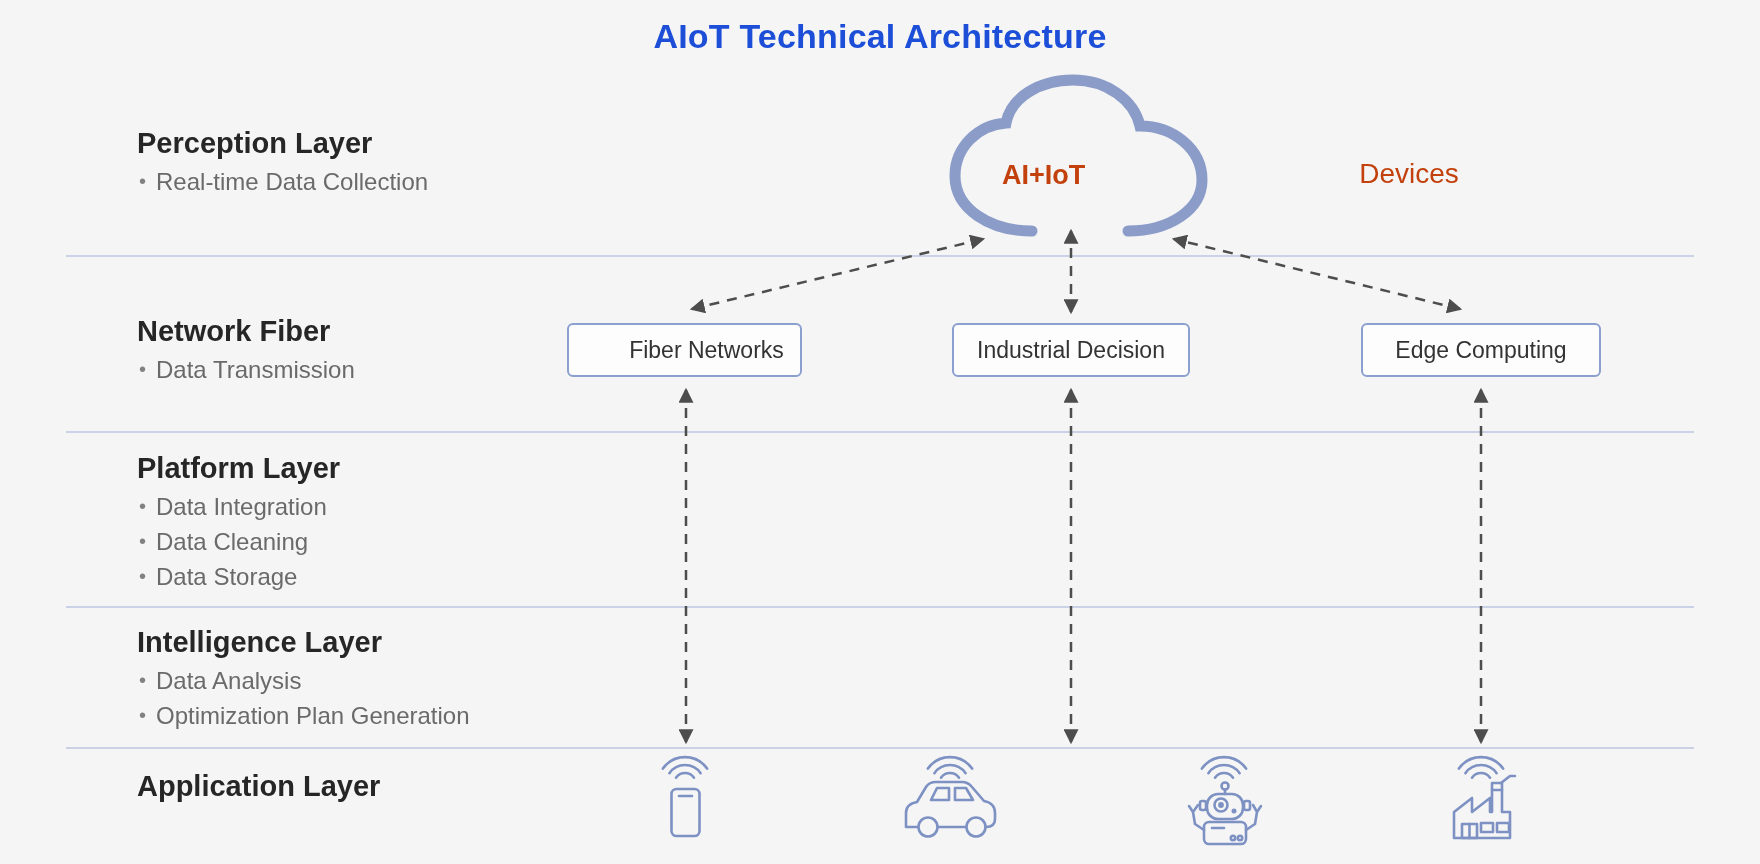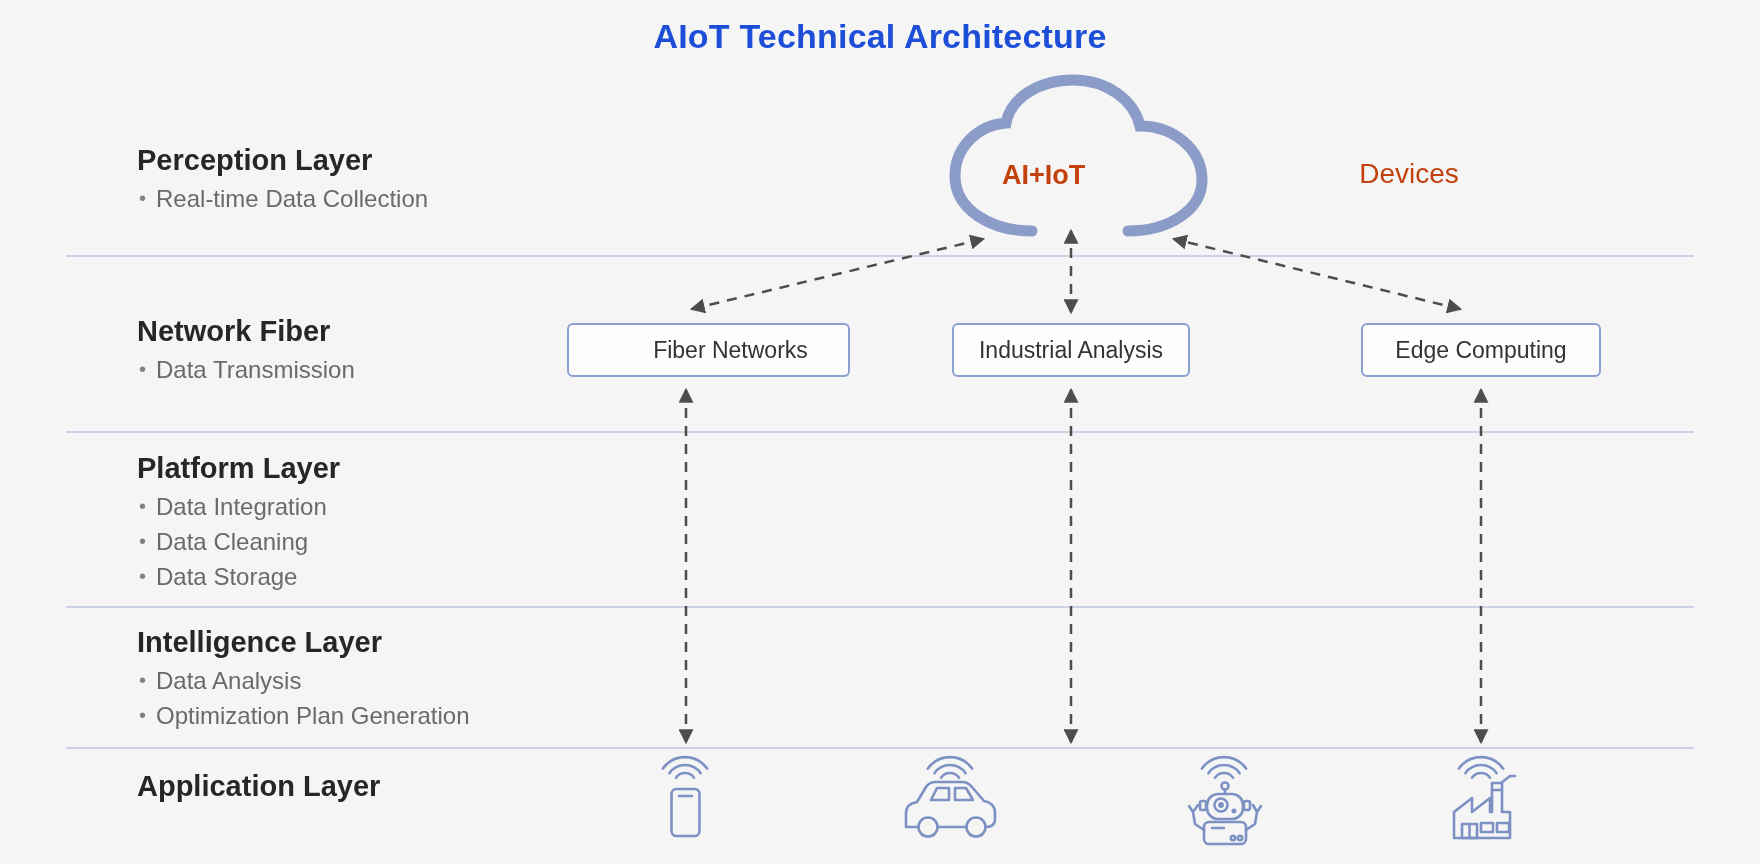--- a/index.html
+++ b/index.html
@@ -28,21 +28,21 @@
   .layer-group li::before{
     content:"\2022";font-size:20px;color:#818181;margin-right:10px;
     position:relative;top:-2px;
   }
   .node-box{
     position:absolute;top:323px;height:54px;box-sizing:border-box;
     background:#fdfdfe;border:2px solid #8ba0cf;border-radius:6px;
     display:flex;align-items:center;justify-content:center;
     font-size:23px;color:#333333;
   }
-  .node-fiber{left:567px;width:283px;padding-left:44px;}
+  .node-fiber{left:567px;width:235px;padding-left:44px;}
   .node-ethernet{left:952px;width:238px;}
   .node-edge{left:1340px;width:240px;margin-left:21px;}
   .cloud-label{
     position:absolute;left:1002px;top:160px;width:140px;text-align:left;
     font-size:27px;font-weight:700;color:#c2410c;
   }
   .devices-label{
     position:absolute;left:1349px;top:158px;width:120px;text-align:center;
     font-size:28px;font-weight:400;color:#c2410c;
   }
@@ -142,21 +142,21 @@
         <rect x="1497" y="823" width="12" height="9"></rect>
       </g>
     </g>
   </svg>
 
   <div class="page-title">AIoT Technical Architecture</div>
 
   <div class="cloud-label">AI+IoT</div>
   <div class="devices-label">Devices</div>
 
-  <div class="layer-group" style="top:142px">
+  <div class="layer-group" style="top:125px">
     <h2>Perception Layer</h2>
     <ul>
       <li>Real-time Data Collection</li>
     </ul>
   </div>
 
   <div class="layer-group" style="top:313px">
     <h2>Network Fiber</h2>
     <ul>
       <li>Data Transmission</li>
@@ -178,16 +178,16 @@
       <li>Data Analysis</li>
       <li>Optimization Plan Generation</li>
     </ul>
   </div>
 
   <div class="layer-group" style="top:768px">
     <h2>Application Layer</h2>
   </div>
 
   <div class="node-box node-fiber">Fiber Networks</div>
-  <div class="node-box node-ethernet">Industrial Analysis</div>
+  <div class="node-box node-ethernet">Industrial Decision</div>
   <div class="node-box node-edge">Edge Computing</div>
 
 </div>
 
 </body></html>

